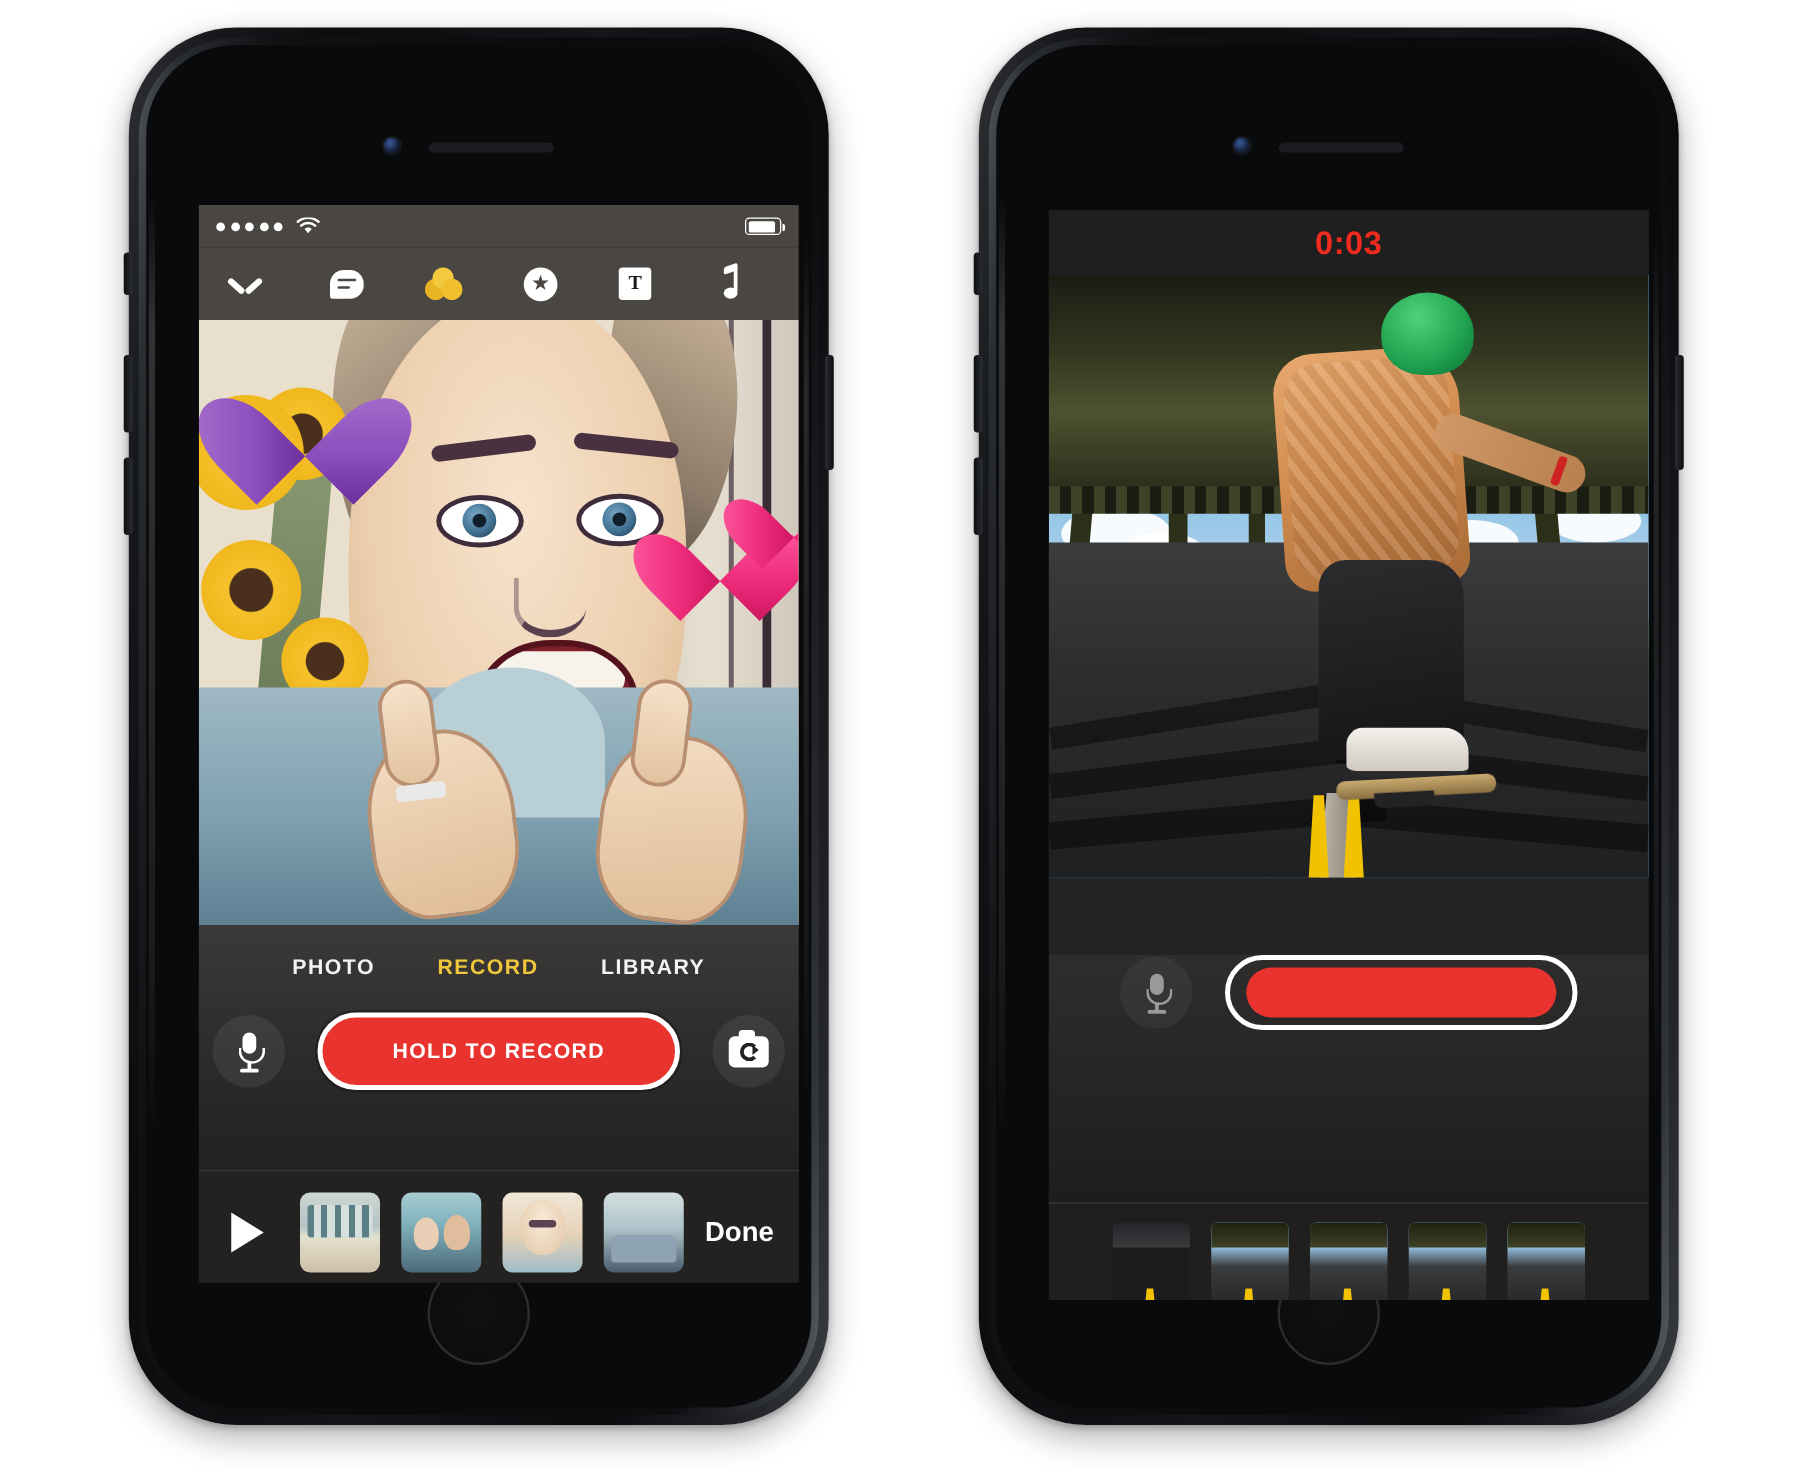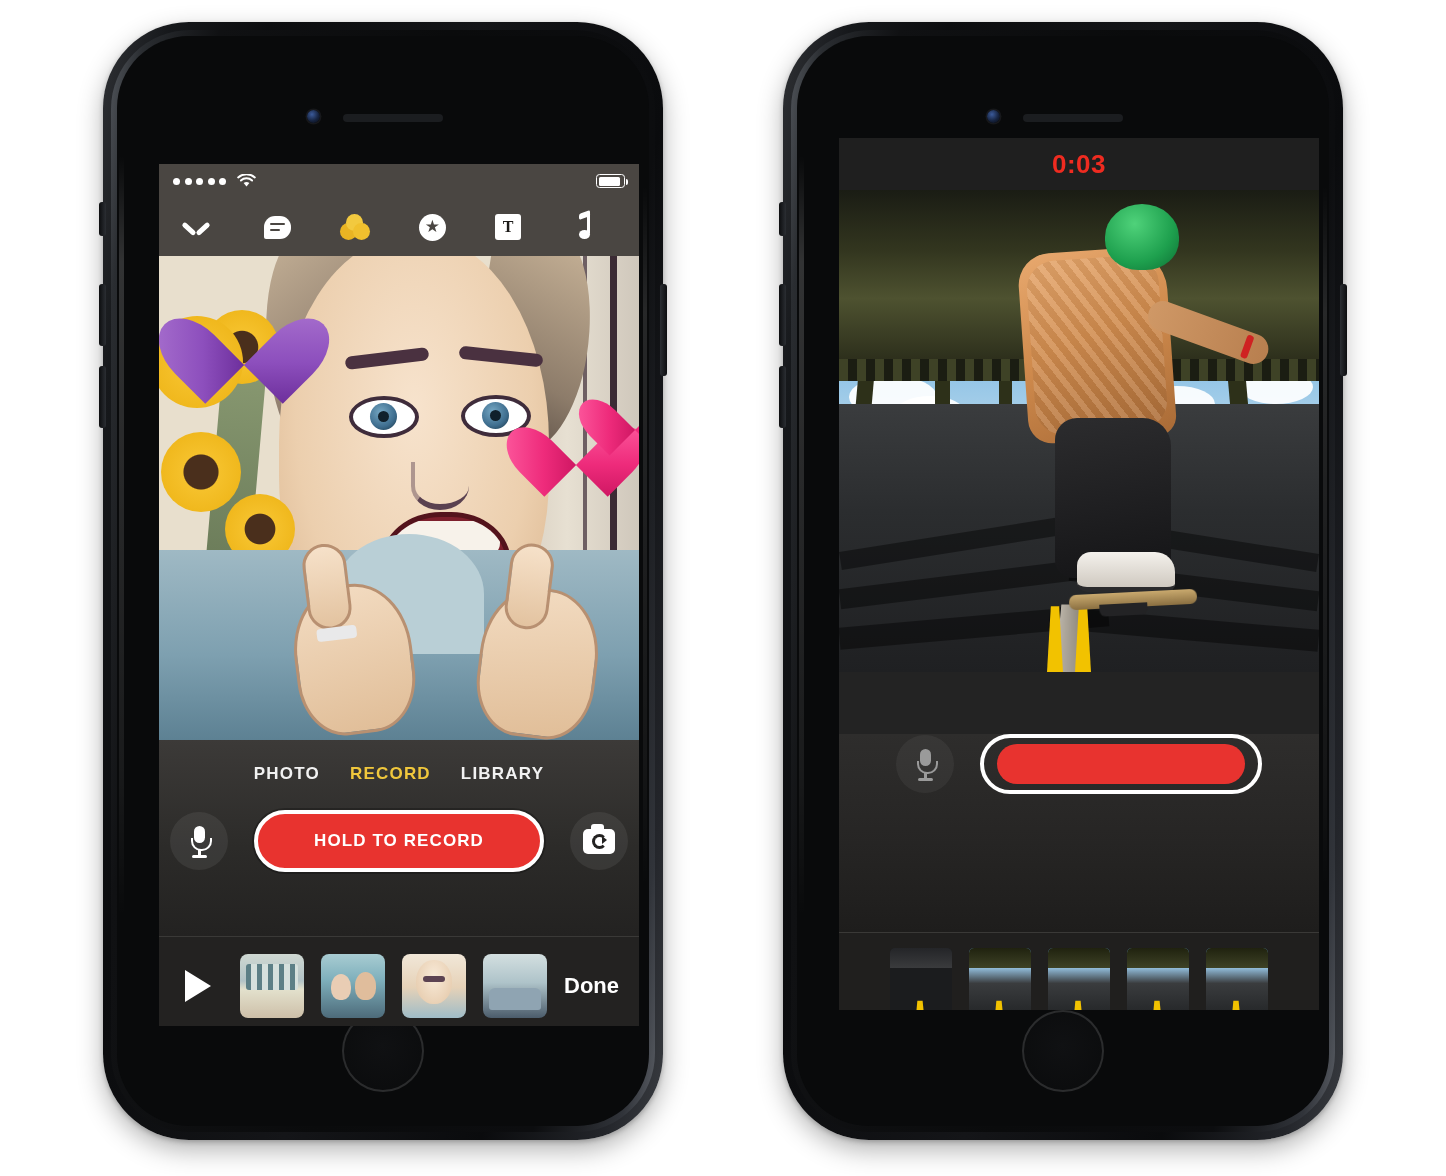--- a/index.html
+++ b/index.html
@@ -59,21 +59,21 @@
                width: 82px; height: 82px; border-radius: 50%;
                border: 2.5px solid rgba(255,255,255,.13);
                background: radial-gradient(circle at 50% 44%, #101113 0%, #0a0b0c 100%); }
 
   
   .screen {
     position: absolute; left: 42px; top: 128px;
     width: 480px; height: 862px;
     background: #232323; overflow: hidden;
   }
-  .screen.r { top: 102px; height: 872px; }
+  .screen.r { top: 132px; height: 872px; }
 
   
   .statusbar { height: 34px; background: #4a4642; display: flex; align-items: center;
                padding: 0 14px; position: relative; }
   .sb-dots { display: flex; gap: 4.5px; align-items: center; }
   .sb-dots i { width: 7px; height: 7px; border-radius: 50%; background: #fff; display: block; }
   .sb-wifi { margin-left: 11px; width: 19px; height: 14px; position: relative; }
   .sb-time { position: absolute; left: 0; right: 0; text-align: center;
              color: #fff; font-size: 16px; font-weight: bold; letter-spacing: .2px; }
   .sb-batt { margin-left: auto; width: 29px; height: 14px; border: 1.6px solid #fff;
@@ -272,21 +272,21 @@
             background: linear-gradient(180deg,#c9a96e,#8a6f41); border-radius: 7px;
             transform: rotate(-3deg); }
   .sk-board:after { content:""; position:absolute; left:30px; top:11px; width:48px; height:12px;
             background:#232325; border-radius: 0 0 6px 6px; }
 
   
   .controls { background: linear-gradient(180deg,#3c3a38 0%,#2c2b29 55%,#232221 100%);
               height: 196px; position: relative; }
   .controls.r { height: 198px; background: linear-gradient(180deg,#2e2d2c 0%,#262524 55%,#1e1d1c 100%); }
 
-  .modes { display:flex; justify-content:center; gap:30px; padding-top: 24px; }
+  .modes { display:flex; justify-content:center; gap:50px; padding-top: 24px; }
   .mode { font-size: 17px; font-weight: bold; letter-spacing: 1.2px; color:#f2f2f2; cursor:pointer; }
   .mode.active { color: #f0c73c; }
 
   .recrow { display:flex; align-items:center; justify-content:center; gap:26px; margin-top: 26px; }
   .circbtn { width: 58px; height: 58px; border-radius: 50%; background: rgba(255,255,255,.07);
              display:flex; align-items:center; justify-content:center; cursor:pointer; flex:0 0 auto; }
   .circbtn.dim { background: rgba(255,255,255,.05); }
 
   .mic { width: 19px; height: 30px; position: relative; }
   .mic > i { position:absolute; left:4px; top:0; width:11px; height:17px; background:#fff; border-radius:6px; display:block; }

